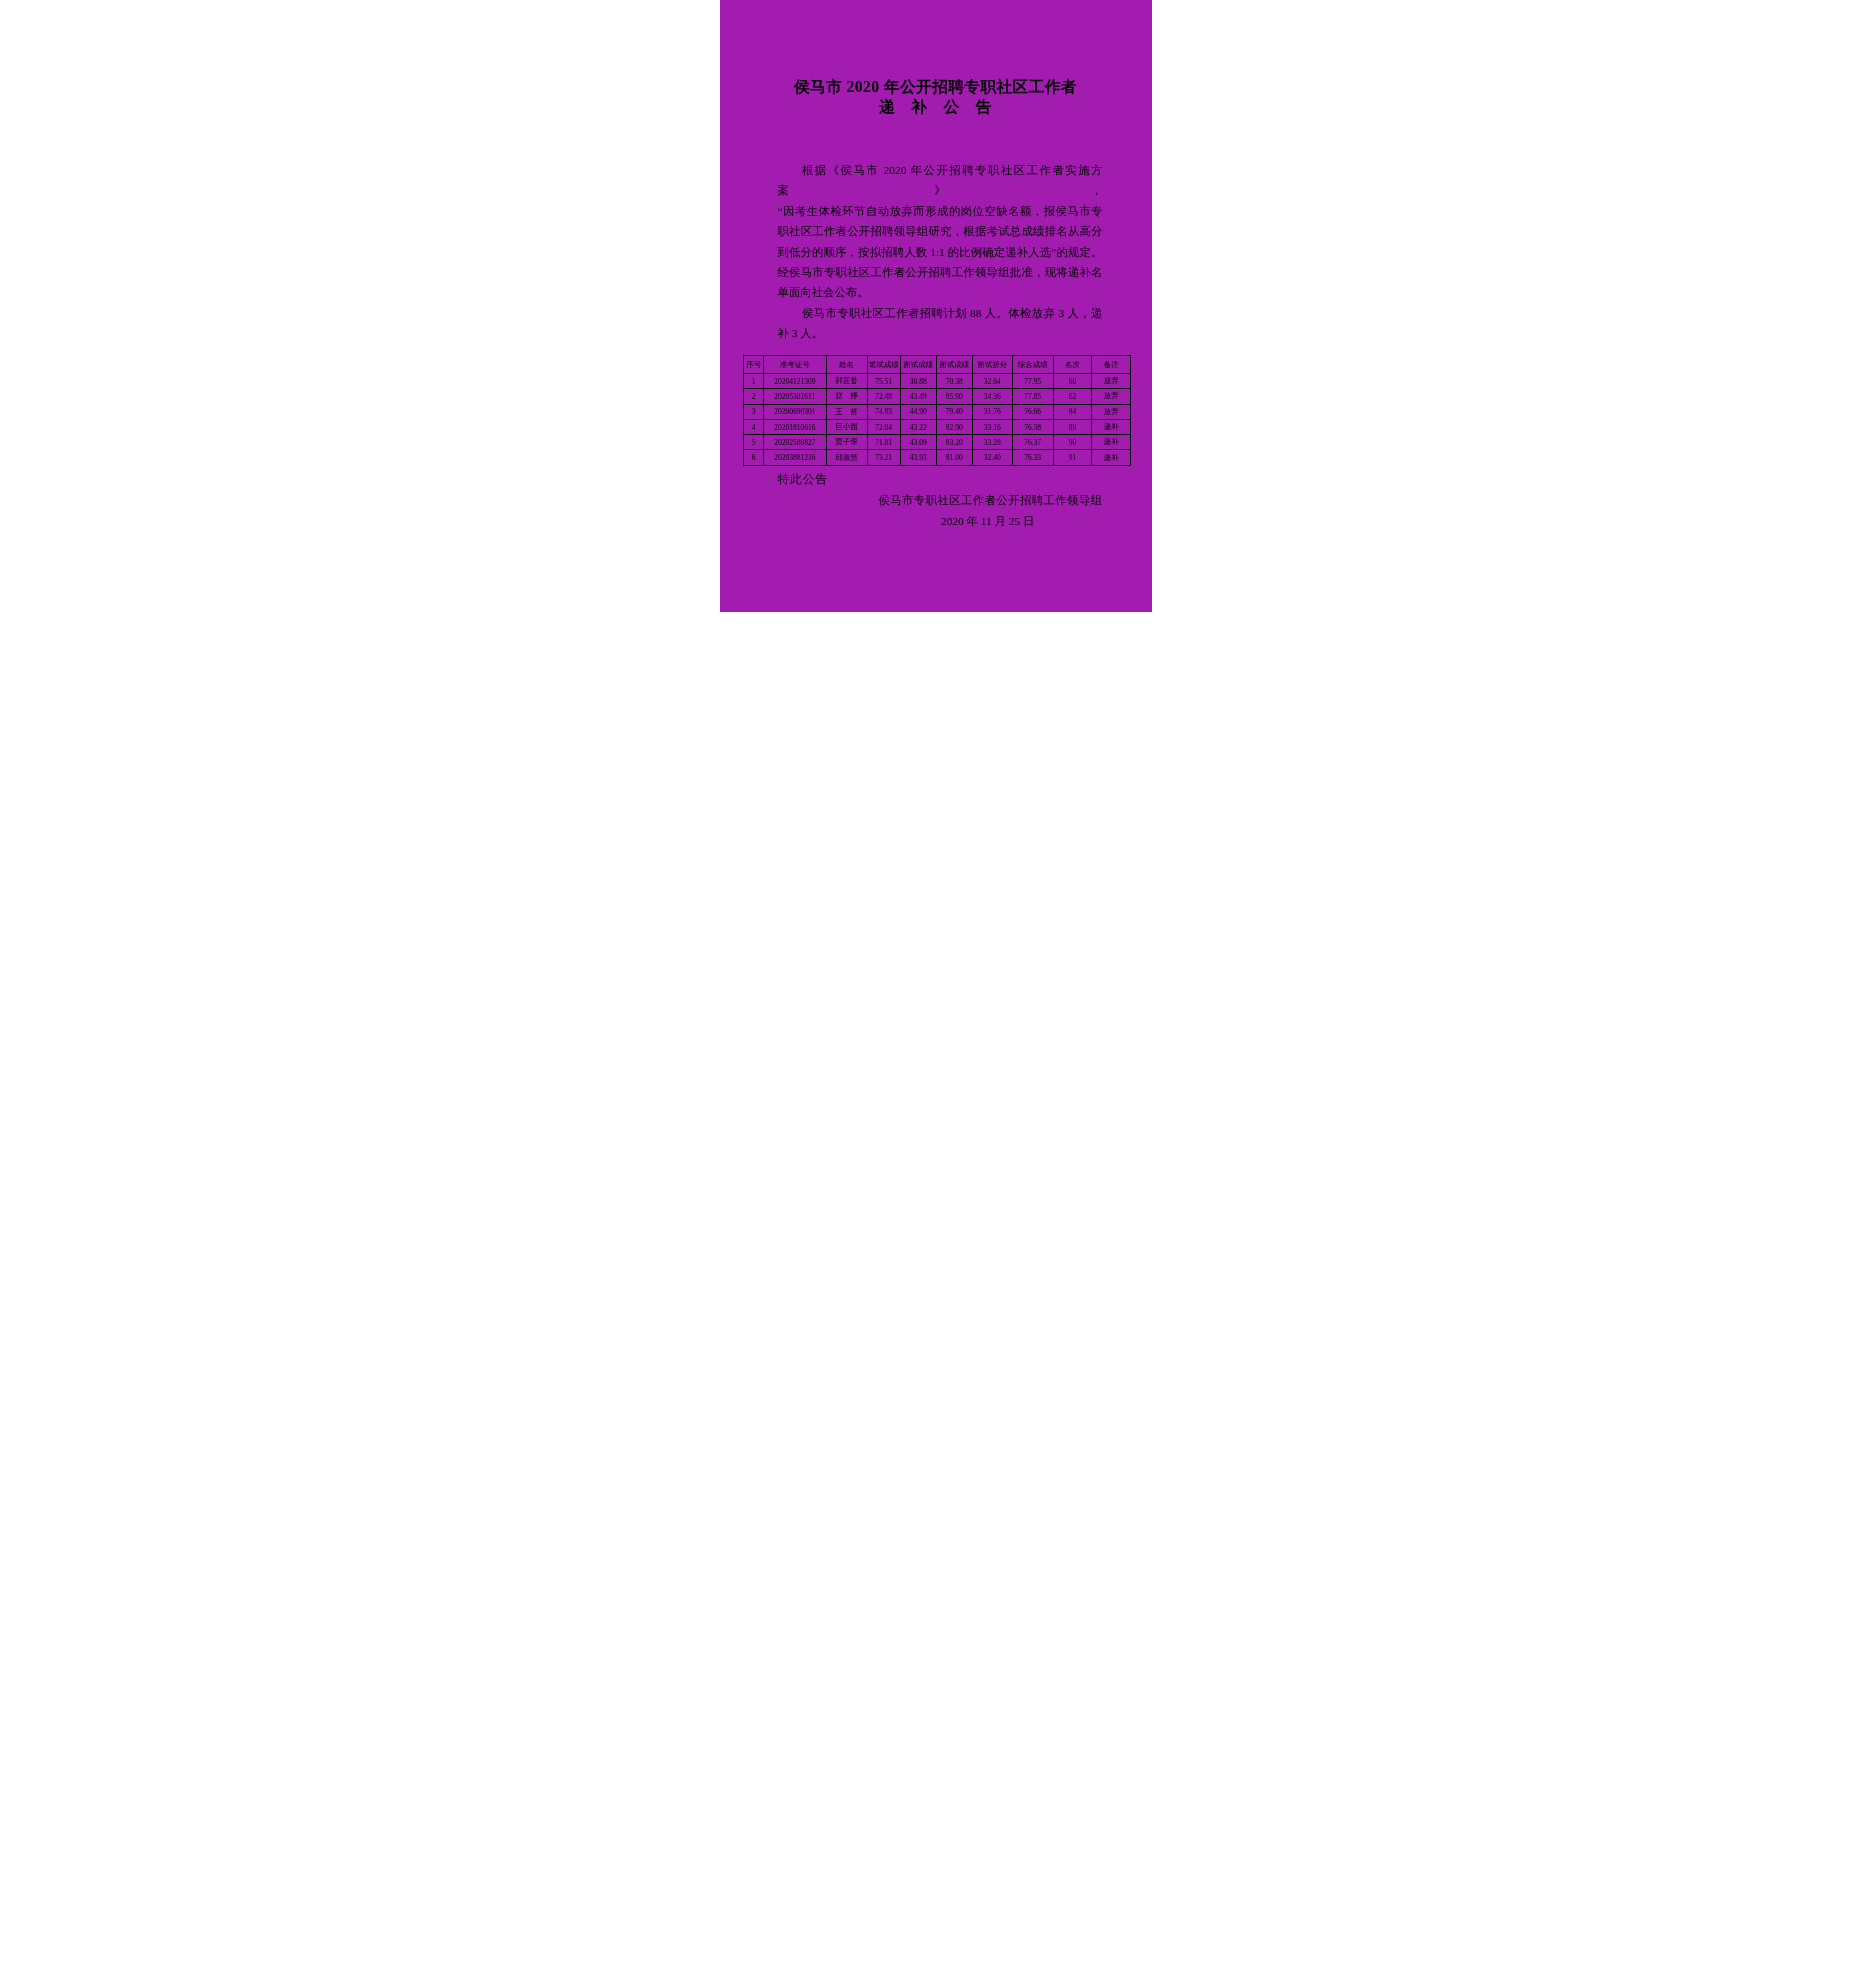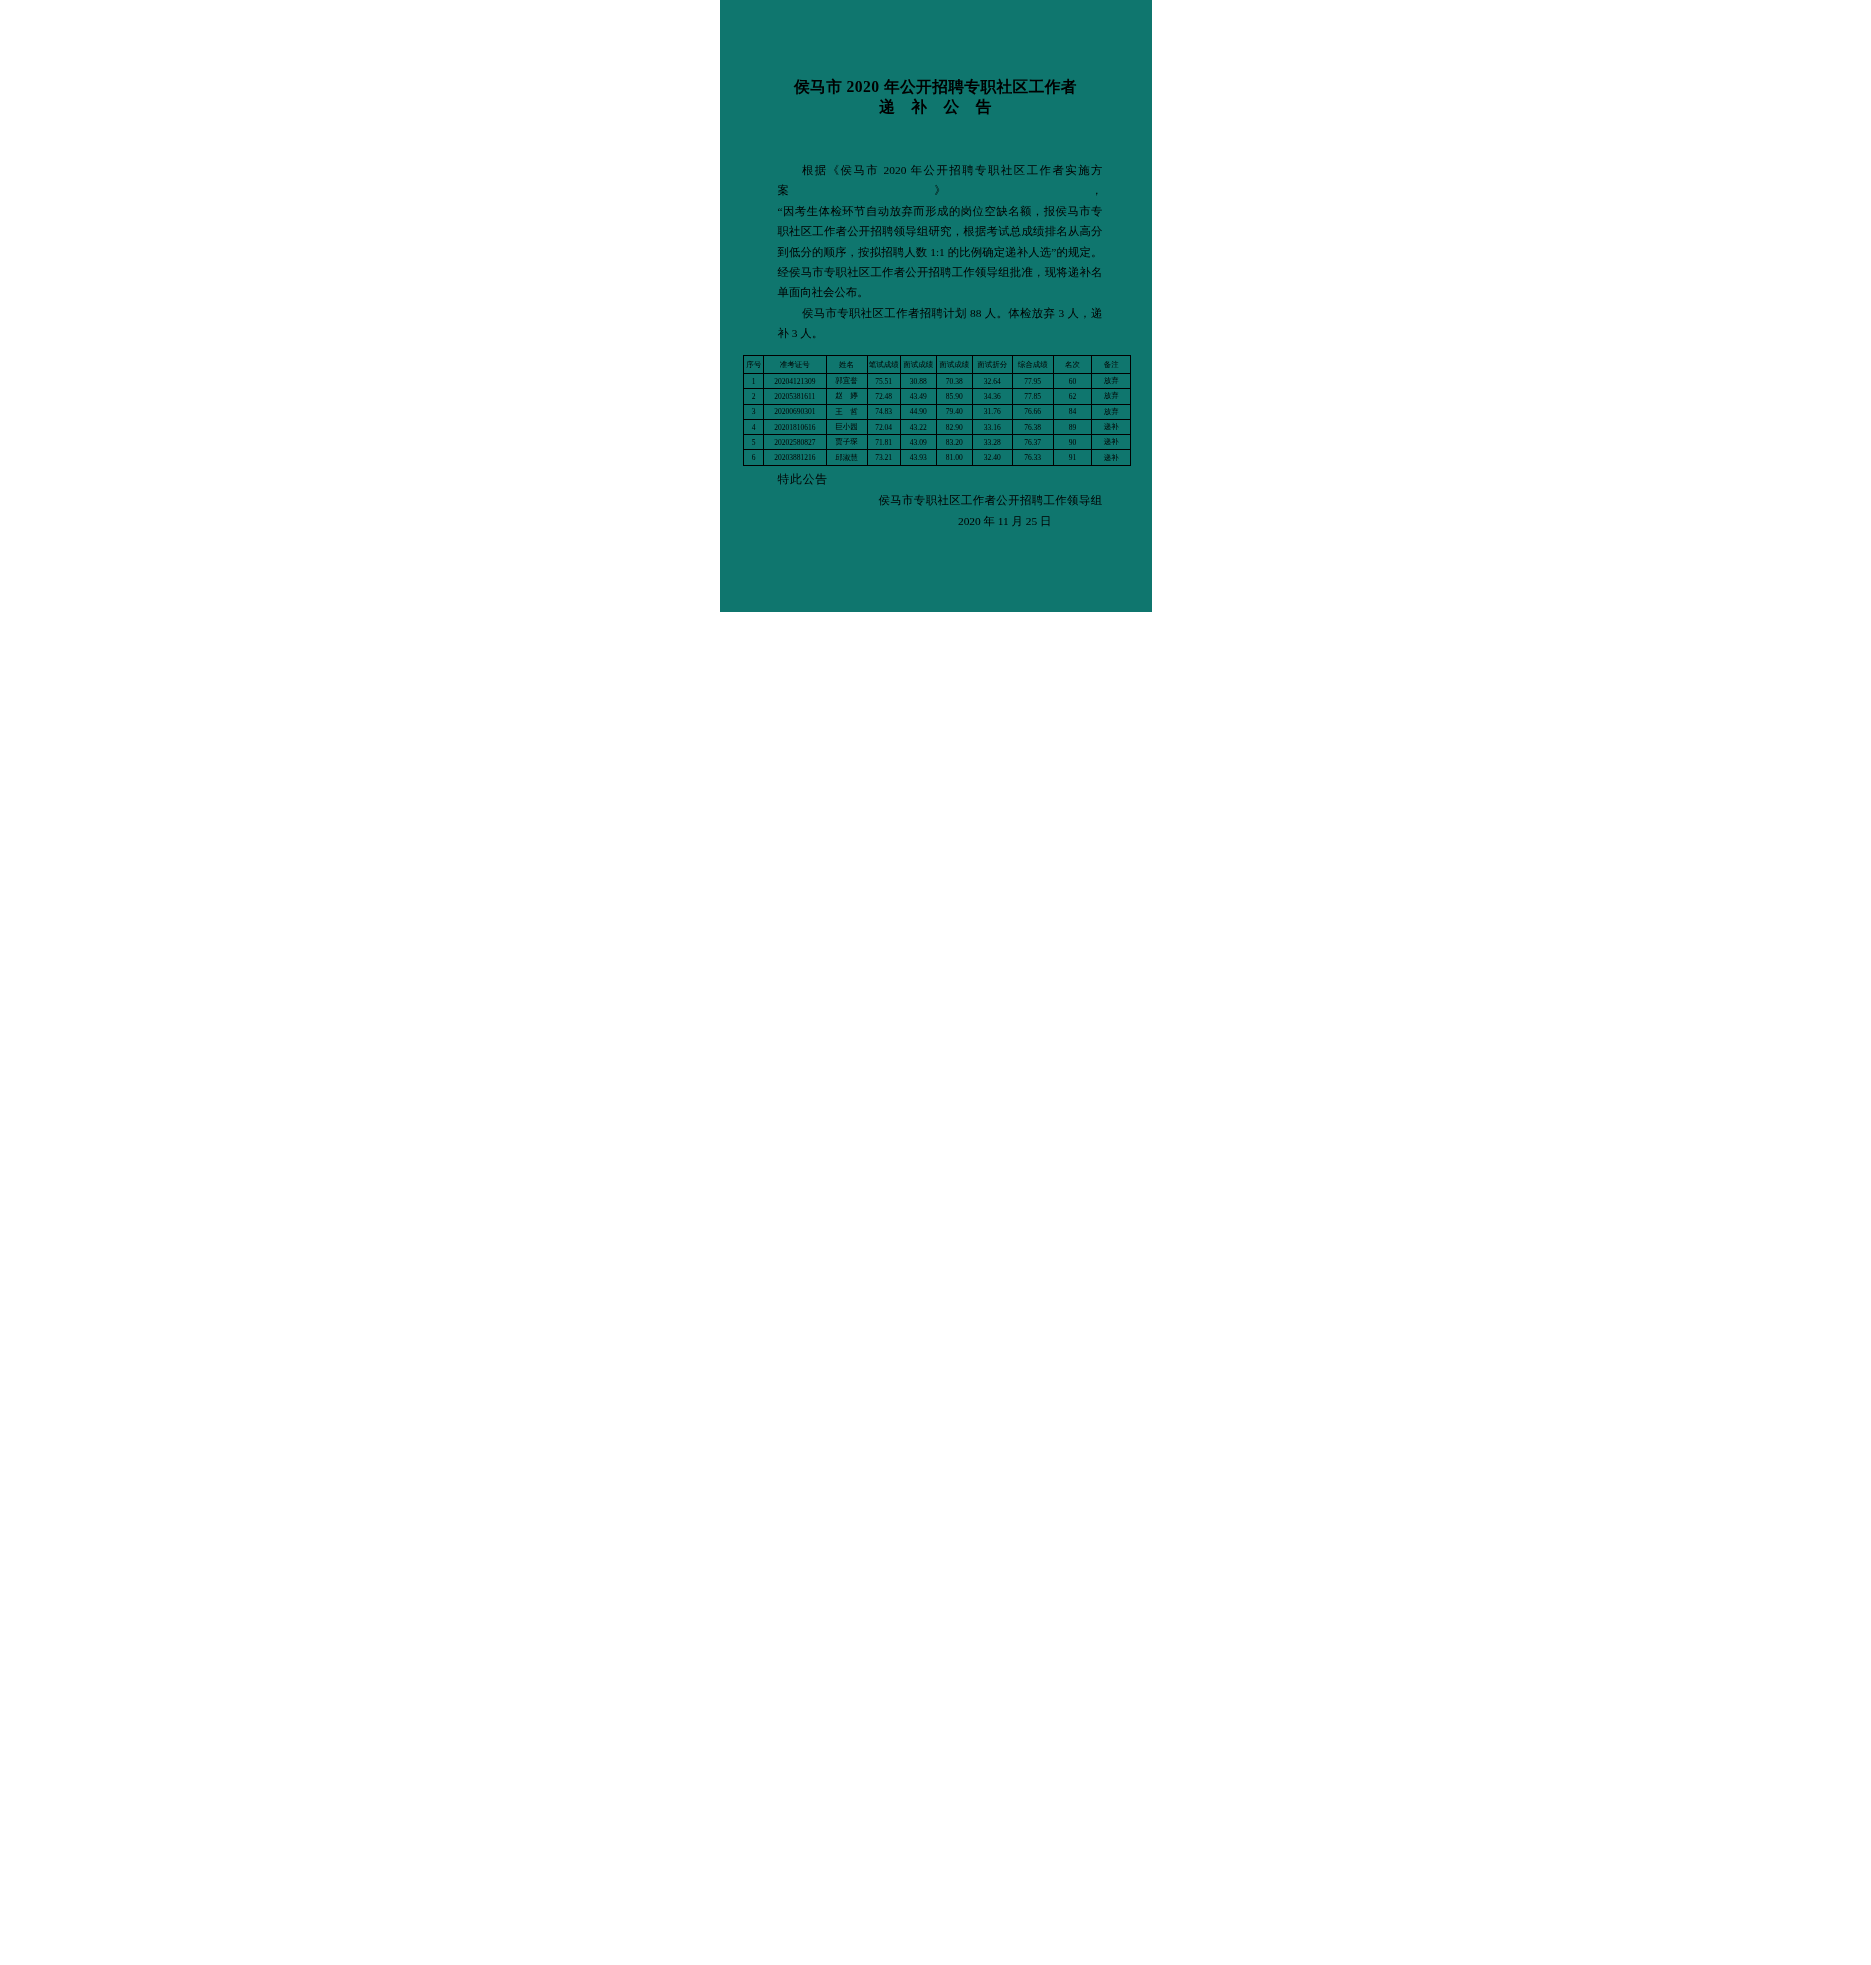--- a/index.html
+++ b/index.html
@@ -5,21 +5,21 @@
   html, body {
     margin: 0;
     padding: 0;
     background: #ffffff;
   }
   .page {
     position: relative;
     width: 432px;
     height: 612px;
     margin: 0 auto;
-    background: #0f766e;
+    background: #a21caf;
     color: #000000;
     font-family: "Liberation Serif", "DejaVu Serif", serif;
     overflow: hidden;
   }
 
   
   .title-block {
     position: absolute;
     top: 77px;
     left: 0;
@@ -95,21 +95,21 @@
     top: 490px;
     right: 49px;
     font-size: 11.4px;
     line-height: 21px;
     letter-spacing: 0.4px;
     white-space: nowrap;
   }
   .date-line {
     position: absolute;
     top: 511px;
-    right: 100px;
+    right: 117px;
     font-size: 11.4px;
     line-height: 21px;
     white-space: nowrap;
   }
 </style>
 </head>
 <body>
 
 <div class="page">
 

